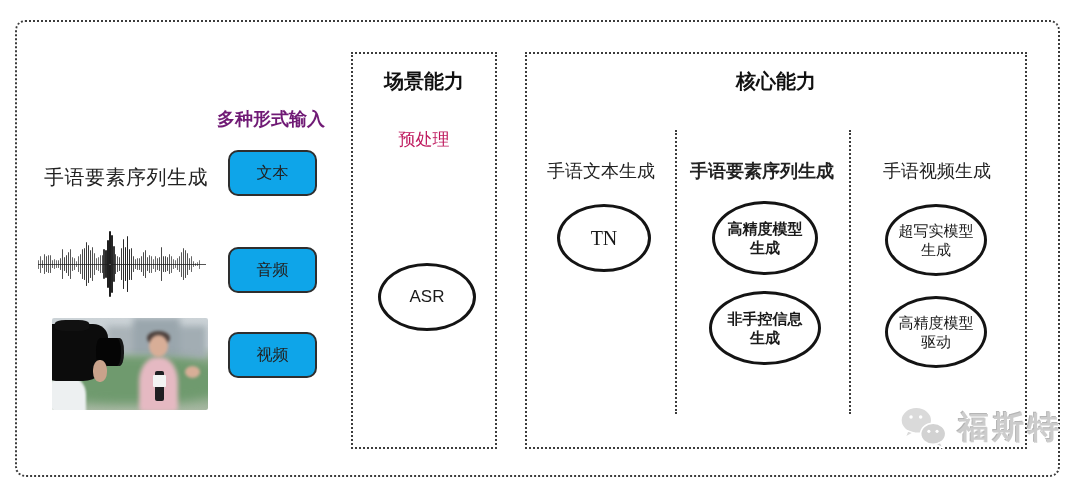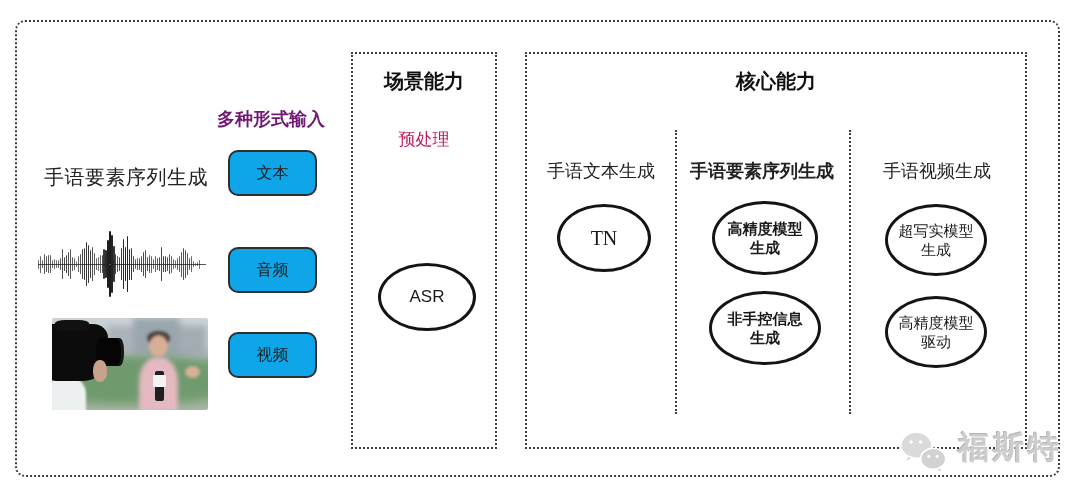--- a/index.html
+++ b/index.html
@@ -56,21 +56,21 @@
   .col1{left:0;width:148px;font-family:Liberation Serif, serif;} .col2{left:148px;width:174px;font-weight:bold;} .col3{left:322px;width:176px;}
   .col-header{position:absolute;left:0;right:0;top:105px;text-align:center;font-size:18px;color:#222;white-space:nowrap;}
   .col1 .e1{left:30px;top:150px;width:88px;height:62px;font-size:20px;}
   .col1 .e2{left:30px;top:240px;width:88px;height:62px;font-size:16px;}
   .col2 .e1{left:37px;top:147px;width:100px;height:68px;}
   .col2 .e2{left:34px;top:237px;width:106px;height:68px;}
   .col3 .e1{left:36px;top:150px;width:96px;height:66px;}
   .col3 .e2{left:36px;top:242px;width:96px;height:66px;}
 
   
-  .watermark{position:absolute;left:896px;top:427px;display:flex;align-items:flex-start;z-index:5;}
+  .watermark{position:absolute;left:896px;top:402px;display:flex;align-items:center;z-index:5;}
   .wm-icon{width:58px;height:52px;}
   .wm-text{font-size:31px;font-weight:bold;letter-spacing:4px;color:#cccccc;text-shadow:1px 1px 0 #ffffff,-1px -1px 0 #b5b5b5;margin-left:4px;}
 </style>
 </head>
 <body>
 
 <div class="canvas">
 
   <div class="outer-frame"></div>
 

